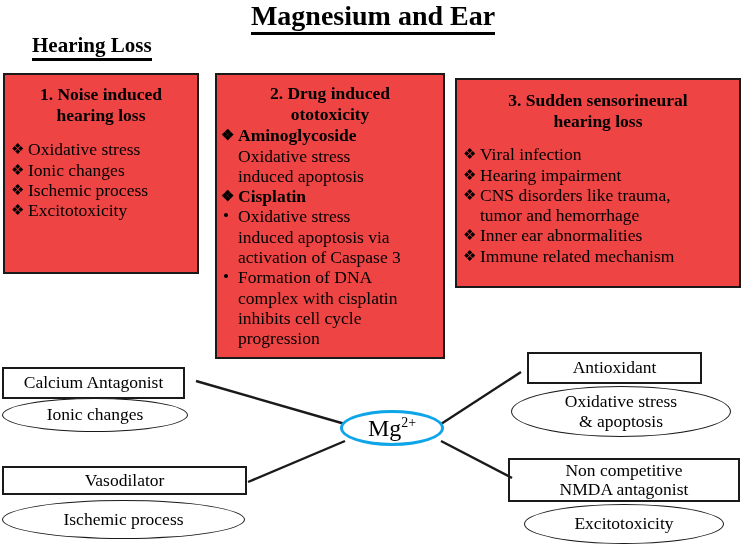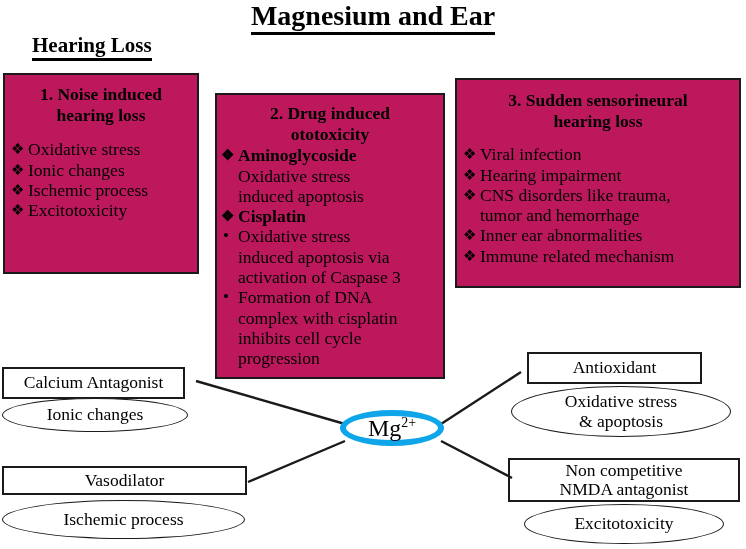--- a/index.html
+++ b/index.html
@@ -46,26 +46,26 @@
     font-weight: bold;
   }
   #section-title .ul {
     border-bottom: 3px solid #000;
     padding-bottom: 1px;
   }
 
   
   .topbox {
     border: 2px solid #1a1a1a;
-    background: #be185d;
+    background: #ef4444;
     box-sizing: border-box;
     font-family: Liberation Serif, serif;
   }
   #box1 { left: 3px;   top: 73px; width: 196px; height: 201px; }
-  #box2 { left: 215px; top: 73px; width: 230px; height: 286px; margin-top: 20px; }
+  #box2 { left: 215px; top: 73px; width: 230px; height: 286px; }
   #box3 { left: 455px; top: 78px; width: 286px; height: 210px; }
 
   .boxhead {
     text-align: center;
     font-weight: bold;
     font-size: 17.5px;
     line-height: 1.18;
     padding: 9px 6px 0 6px;
   }
   #box2 .boxhead { padding-top: 8px; }
@@ -134,21 +134,21 @@
   #vaso-box      { left: 2px;   top: 466px; width: 245px; height: 29px; }
   #ischemic-ell  { left: 2px;   top: 500px; width: 243px; height: 39px; }
 
   #antiox-box    { left: 527px; top: 352px; width: 175px; height: 32px; }
   #oxistress-ell { left: 511px; top: 386px; width: 220px; height: 51px; }
   #nmda-box      { left: 508px; top: 458px; width: 232px; height: 44px; }
   #excito-ell    { left: 524px; top: 504px; width: 200px; height: 40px; }
 
   #mg-ell {
     left: 340px; top: 410px; width: 104px; height: 36px;
-    border: 6px solid #0ea5e9;
+    border: 3px solid #0ea5e9;
     border-radius: 50%;
     background: #fff;
     box-sizing: border-box;
     display: flex;
     align-items: center;
     justify-content: center;
     font-size: 24px;
     z-index: 3;
   }
   #mg-ell sup { font-size: 0.58em; vertical-align: super; }

